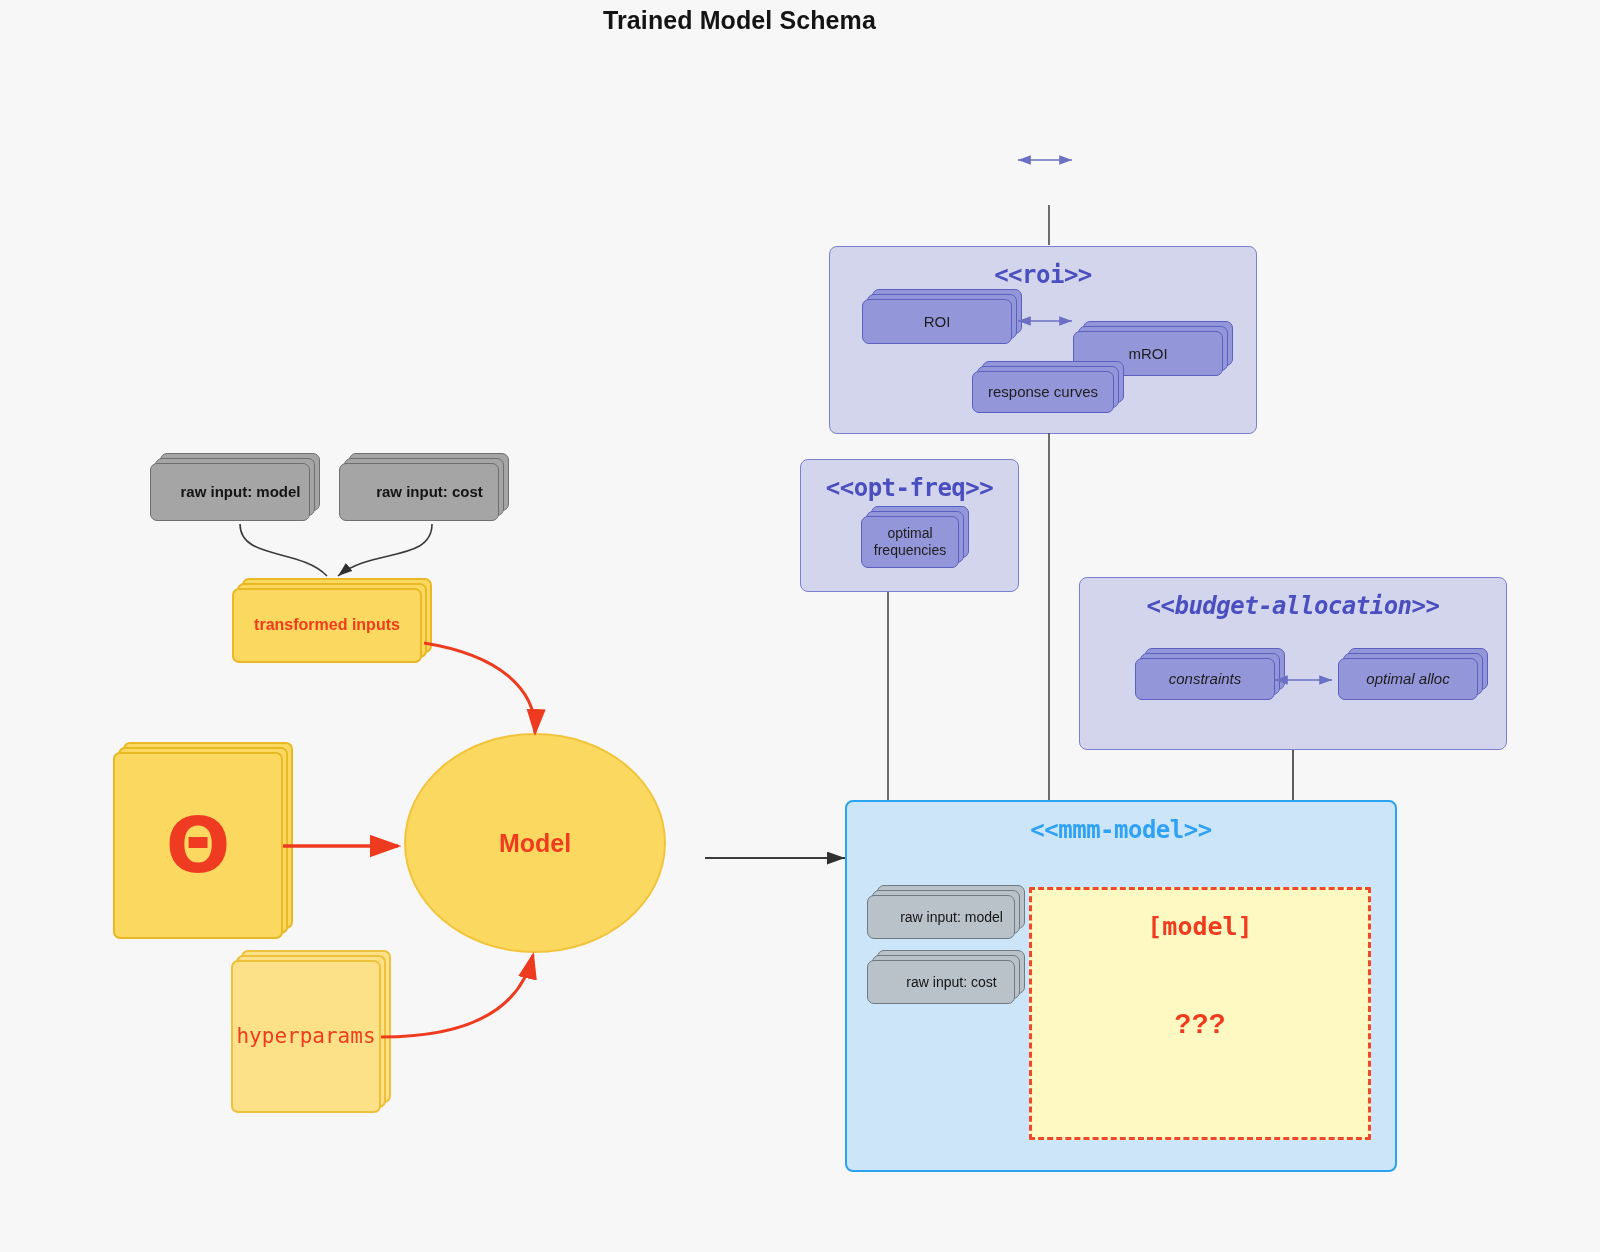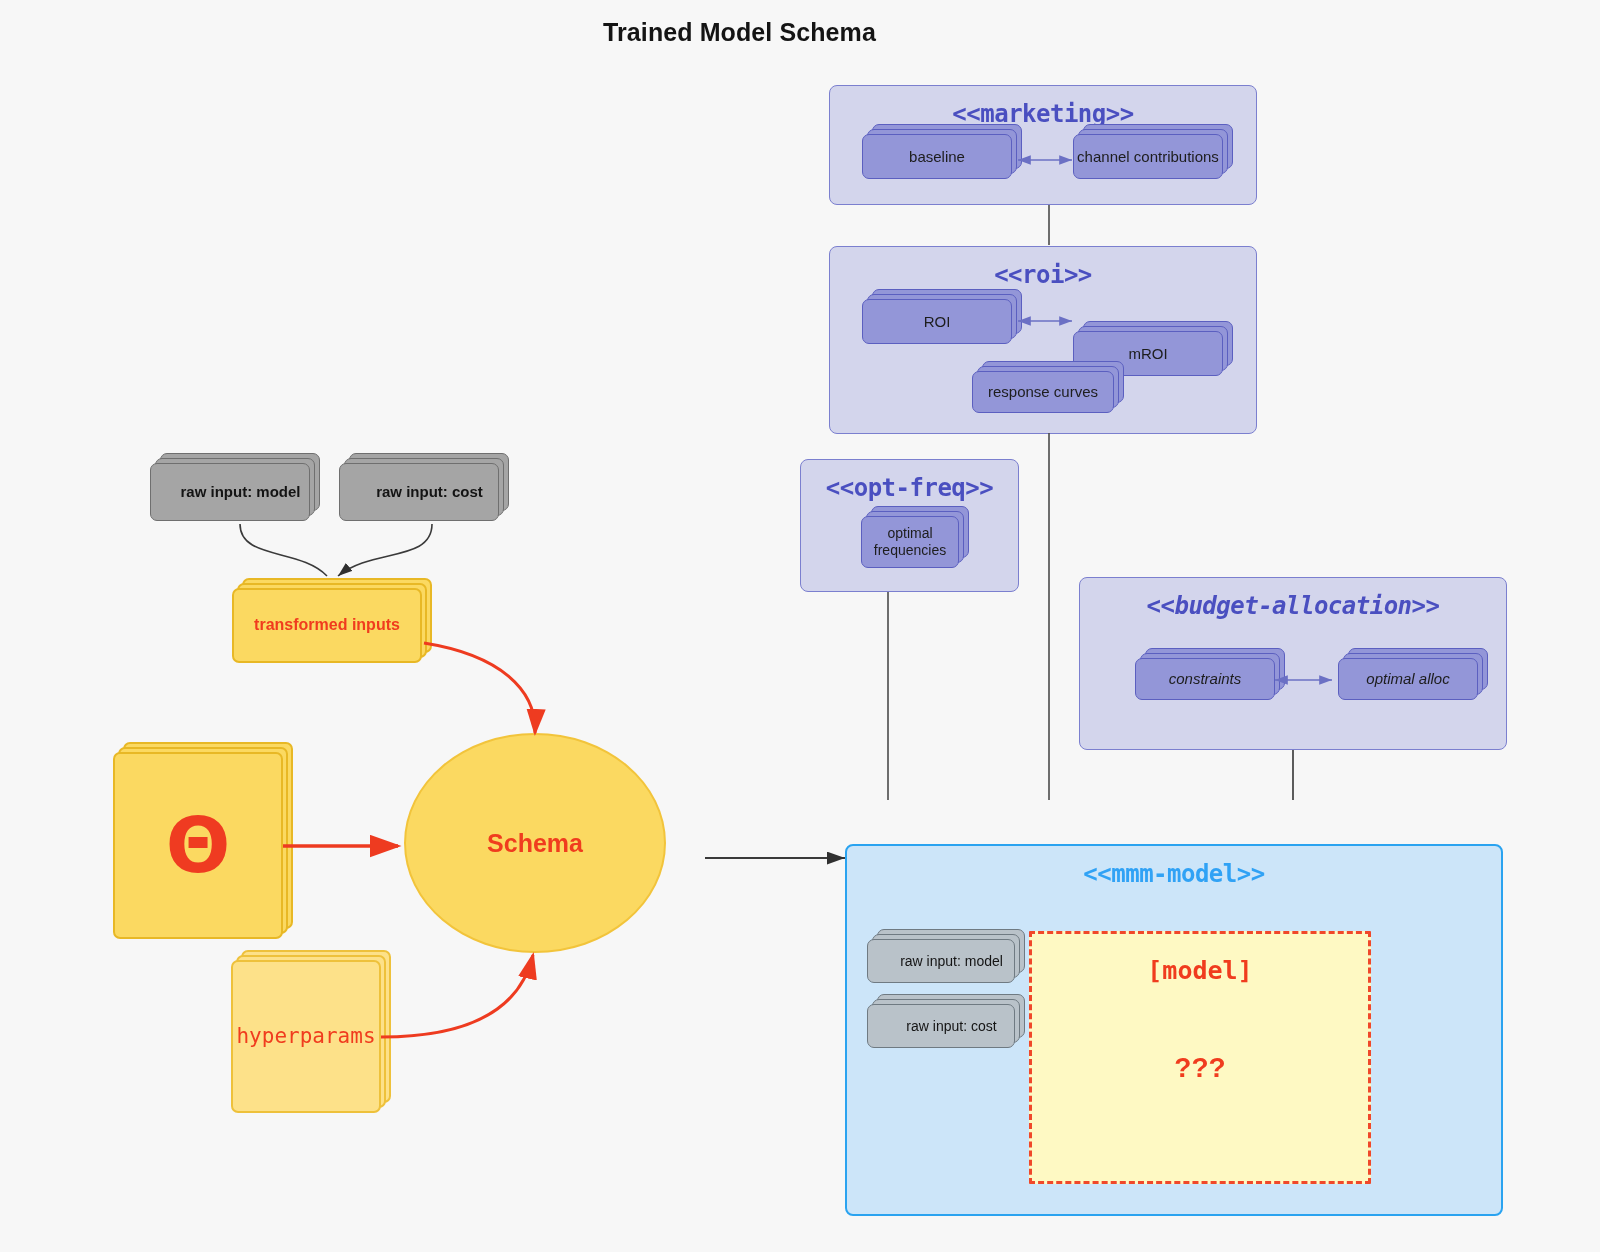--- a/index.html
+++ b/index.html
@@ -18,21 +18,21 @@
   }
   svg.edges {
     position: absolute;
     left: 0; top: 0;
     width: 1600px; height: 1252px;
     pointer-events: none;
     z-index: 5;
   }
   .title {
     position: absolute;
-    left: 0; top: 18px;
+    left: 0; top: 6px;
     width: 1479px;
     text-align: center;
     font-size: 25px;
     font-weight: bold;
     color: #141414;
     letter-spacing: 0.1px;
   }
 
   
   .pkg {
@@ -229,33 +229,20 @@
 
     <path d="M 424 643 C 500 655 537 690 535 733" fill="none" stroke="#ee3b20" stroke-width="3" marker-end="url(#arrowRed)"></path>
 
     <line x1="283" y1="846" x2="398" y2="846" stroke="#ee3b20" stroke-width="3.5" marker-end="url(#arrowRed)"></line>
 
     <path d="M 381 1037 C 470 1037 520 1010 533 955" fill="none" stroke="#ee3b20" stroke-width="3" marker-end="url(#arrowRed)"></path>
 
     <line x1="705" y1="858" x2="845" y2="858" stroke="#3a3a3a" stroke-width="2" marker-end="url(#arrowDark)"></line>
   </svg>
 
-  <div class="pkg" style="left:829px; top:85px; width:428px; height:120px;">
-    <div class="pkg-title">&lt;&lt;marketing&gt;&gt;</div>
-    <div class="node purple" style="left:32px; top:48px; width:150px; height:45px;">
-      <div class="layer back2" style="width:150px;height:45px;"></div>
-      <div class="layer back1" style="width:150px;height:45px;"></div>
-      <div class="layer front" style="width:150px;height:45px;">baseline</div>
-    </div>
-    <div class="node purple" style="left:243px; top:48px; width:150px; height:45px;">
-      <div class="layer back2" style="width:150px;height:45px;"></div>
-      <div class="layer back1" style="width:150px;height:45px;"></div>
-      <div class="layer front" style="width:150px;height:45px;">channel contributions</div>
-    </div>
-  </div>
 
   <div class="pkg" style="left:829px; top:246px; width:428px; height:188px;">
     <div class="pkg-title">&lt;&lt;roi&gt;&gt;</div>
     <div class="node purple" style="left:32px; top:52px; width:150px; height:45px;">
       <div class="layer back2" style="width:150px;height:45px;"></div>
       <div class="layer back1" style="width:150px;height:45px;"></div>
       <div class="layer front" style="width:150px;height:45px;">ROI</div>
     </div>
     <div class="node purple" style="left:243px; top:52px; width:150px; height:45px;margin-top:32px;">
       <div class="layer back2" style="width:150px;height:45px;"></div>
@@ -286,21 +273,21 @@
       <div class="layer back1" style="width:140px;height:42px;"></div>
       <div class="layer front" style="width:140px;height:42px;">constraints</div>
     </div>
     <div class="node purple" style="left:258px; top:80px; width:140px; height:42px;">
       <div class="layer back2" style="width:140px;height:42px;"></div>
       <div class="layer back1" style="width:140px;height:42px;"></div>
       <div class="layer front" style="width:140px;height:42px;">optimal alloc</div>
     </div>
   </div>
 
-  <div class="pkg blue" style="left:845px; top:844px; width:658px; height:372px;">
+  <div class="pkg blue" style="left:845px; top:800px; width:552px; height:372px;">
     <div class="pkg-title">&lt;&lt;mmm-model&gt;&gt;</div>
     <div class="node grey small" style="left:20px; top:93px; width:148px; height:44px;">
       <div class="layer back2" style="width:148px;height:44px;"></div>
       <div class="layer back1" style="width:148px;height:44px;"></div>
       <div class="layer front" style="width:148px;height:44px;">raw input: model</div>
     </div>
     <div class="node grey small" style="left:20px; top:158px; width:148px; height:44px;">
       <div class="layer back2" style="width:148px;height:44px;"></div>
       <div class="layer back1" style="width:148px;height:44px;"></div>
       <div class="layer front" style="width:148px;height:44px;">raw input: cost</div>
@@ -338,16 +325,16 @@
     </div>
   </div>
 
   <div class="node yellow pale mono" style="left:231px; top:960px; width:150px; height:153px;">
     <div class="layer back2" style="width:150px;height:153px;"></div>
     <div class="layer back1" style="width:150px;height:153px;"></div>
     <div class="layer front" style="width:150px;height:153px;">hyperparams</div>
   </div>
 
   <div class="ellipse" style="left:404px; top:733px; width:262px; height:220px;">
-    <span>Schema</span>
+    <span>Model</span>
   </div>
 
 </div>
 
 </body></html>

